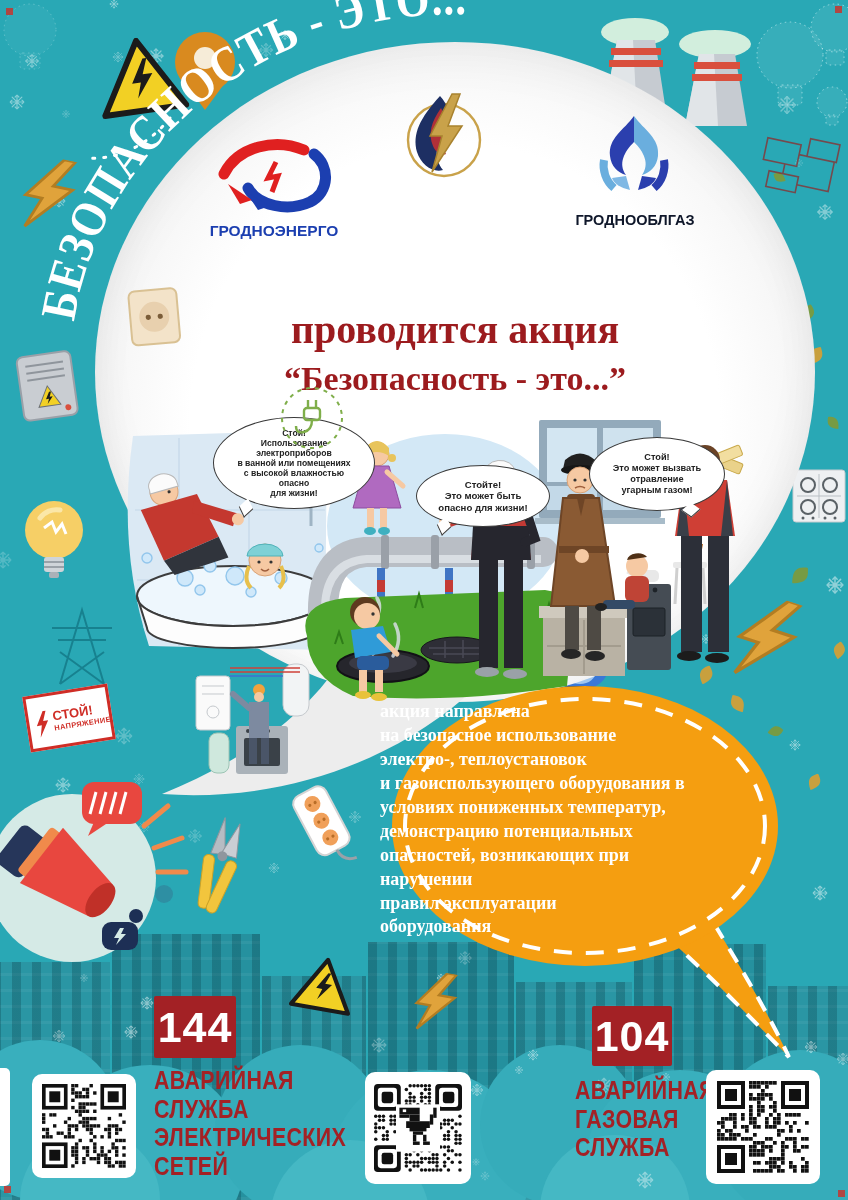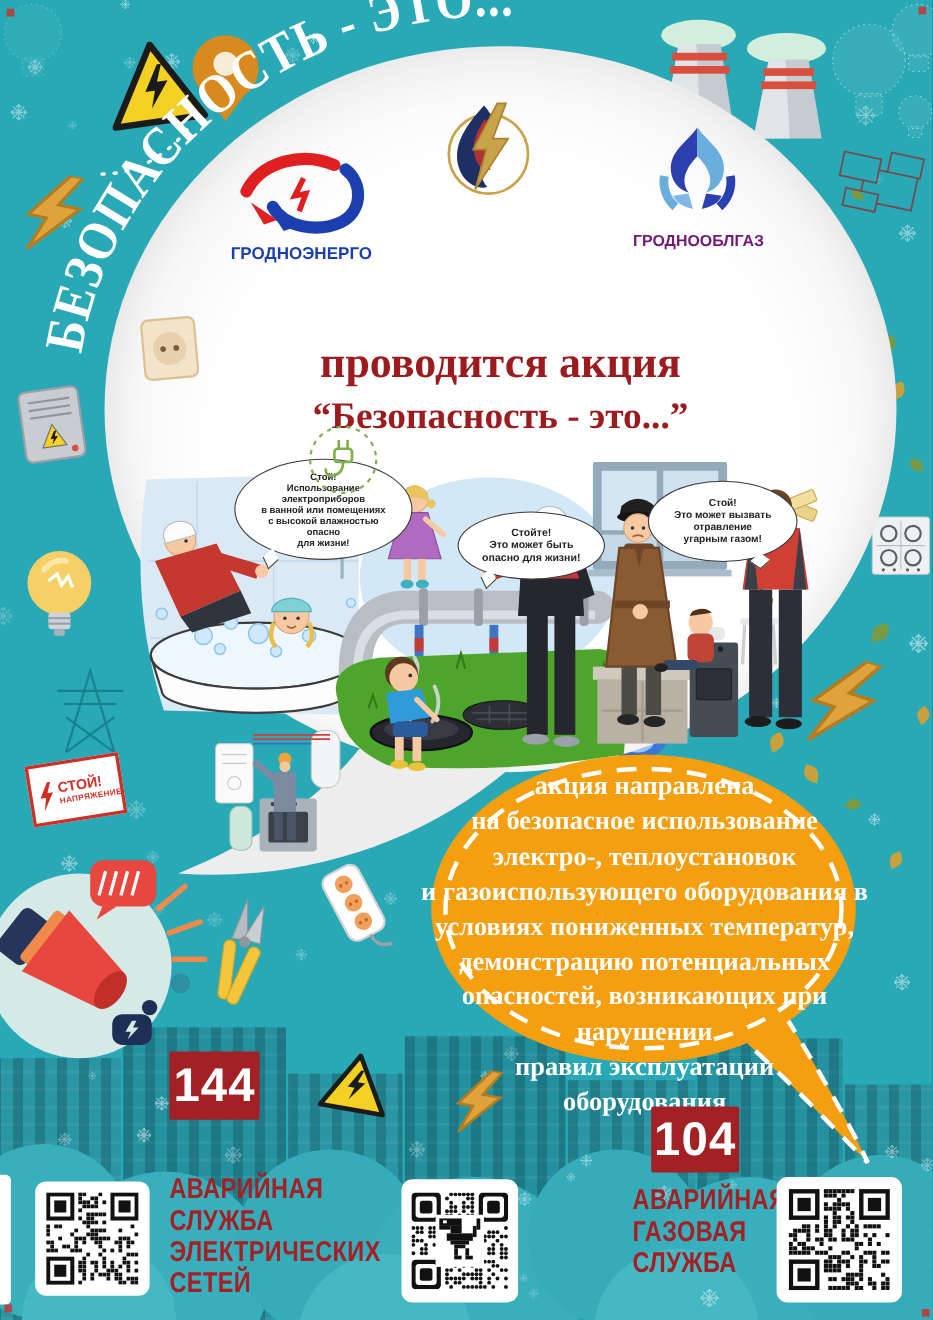--- a/index.html
+++ b/index.html
@@ -29,22 +29,22 @@
       font-weight:600;color:#222;line-height:1.18;}
   .sb::after{content:"";position:absolute;width:11px;height:11px;background:#fff;
       border-right:1.5px solid #3a3a3a;border-bottom:1.5px solid #3a3a3a;}
   .sb.t-bl::after{left:16%;bottom:-6px;transform:rotate(65deg) skew(18deg);}
   .sb.t-br::after{right:20%;bottom:-6px;transform:rotate(35deg) skew(-14deg);}
   
   #stop-sign{left:26px;top:690px;width:86px;height:56px;background:#fff;border:3px solid #cf2d26;
      transform:rotate(-9deg);z-index:5;color:#cf2d26;display:flex;flex-direction:column;
      justify-content:center;padding-left:24px;box-sizing:border-box;}
   
-  #orange-text{left:380px;top:700px;width:412px;z-index:5;color:#fff;text-align:center;
-     font-family:"Liberation Serif","DejaVu Serif",serif;font-weight:700;font-size:24px;line-height:1.33;}
+  #orange-text{left:380px;top:700px;width:412px;z-index:5;color:#fff;
+     font-family:"Liberation Serif","DejaVu Serif",serif;font-weight:700;font-size:18px;line-height:1.33;}
   
   .num-badge{position:absolute;background:#a32125;color:#fff;display:flex;align-items:center;
      justify-content:center;font-weight:700;font-size:43px;letter-spacing:1px;z-index:6;border-radius:2px;}
   .svc-label{position:absolute;z-index:6;color:#a32125;font-weight:800;font-size:26px;
      line-height:1.1;letter-spacing:.5px;transform:scaleX(.82);transform-origin:0 0;}
   .qr{position:absolute;background:#fff;border-radius:10px;display:flex;align-items:center;
      justify-content:center;z-index:6;}
   .corner-mark{position:absolute;width:7px;height:7px;background:#cf2d26;opacity:.8;z-index:7;}
 </style>
 </head>
@@ -355,21 +355,21 @@
     <g transform="translate(600,116)">
       <path d="M34 0 C24 14 8 22 10 40 C11 50 18 57 26 59 C18 48 24 36 34 26 Z" fill="#2b3fae"></path>
       <path d="M34 0 C44 14 60 22 58 40 C57 50 50 57 42 59 C50 48 44 36 34 26 Z" fill="#6aaede"></path>
       <path d="M12 62 a26 16 0 0 0 18 12 l-4 -14 z" fill="#7fb8e4"></path>
       <path d="M56 62 a26 16 0 0 1 -18 12 l4 -14 z" fill="#2b3fae"></path>
       <path d="M64 44 a30 30 0 0 1 -10 28" stroke="#2b3fae" stroke-width="8" fill="none"></path>
       <path d="M4 44 a30 30 0 0 0 10 28" stroke="#6aaede" stroke-width="8" fill="none"></path>
     </g>
   </svg>
   <div class="abs logo-label" style="left:204px;top:222px;width:140px;font-size:15.5px;color:#1c3fb0;">ГРОДНОЭНЕРГО</div>
-  <div class="abs logo-label" style="left:572px;top:212px;width:126px;font-size:14.5px;color:#701a75;">ГРОДНООБЛГАЗ</div>
+  <div class="abs logo-label" style="left:572px;top:212px;width:126px;font-size:14.5px;color:#0f172a;">ГРОДНООБЛГАЗ</div>
 
   <div class="abs hline" style="top:310px;font-size:40px;">проводится акция</div>
   <div class="abs hline" style="top:362px;font-size:34px;">“Безопасность - это...”</div>
 
   <svg class="layer" width="640" height="300" viewBox="0 0 640 300" style="left:115px;top:408px;z-index:4;">
 
     <path d="M18 28 Q2 140 34 238 L210 242 L212 22 Z" fill="#dbe9f4"></path>
     <path d="M64 30 V238 M134 28 V238 M20 102 H210 M22 172 H210" stroke="#c3d8e8" stroke-width="1.2"></path>
     <line x1="196" y1="24" x2="196" y2="118" stroke="#9fb4c4" stroke-width="3"></line>
     <g>
@@ -593,21 +593,21 @@
 на безопасное использование
 электро-, теплоустановок
 и газоиспользующего оборудования в
 условиях пониженных температур,
 демонстрацию потенциальных
 опасностей, возникающих при
 нарушении
 правил эксплуатации
 оборудования</div>
 
-  <div class="abs num-badge" style="left:154px;top:956px;width:82px;height:62px;">144</div>
+  <div class="abs num-badge" style="left:154px;top:996px;width:82px;height:62px;">144</div>
   <div class="abs svc-label preline" style="left:154px;top:1066px;width:220px;">АВАРИЙНАЯ
 СЛУЖБА
 ЭЛЕКТРИЧЕСКИХ
 СЕТЕЙ</div>
 
   <div class="abs num-badge" style="left:592px;top:1006px;width:80px;height:60px;">104</div>
   <div class="abs svc-label preline" style="left:575px;top:1076px;width:180px;">АВАРИЙНАЯ
 ГАЗОВАЯ
 СЛУЖБА</div>
 

